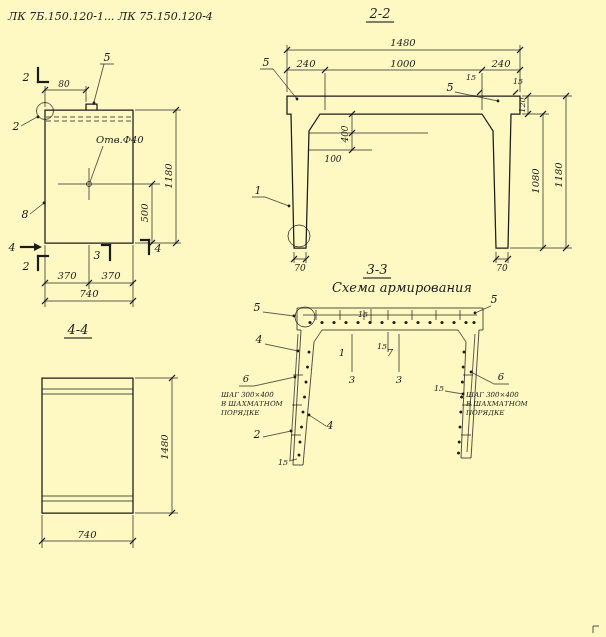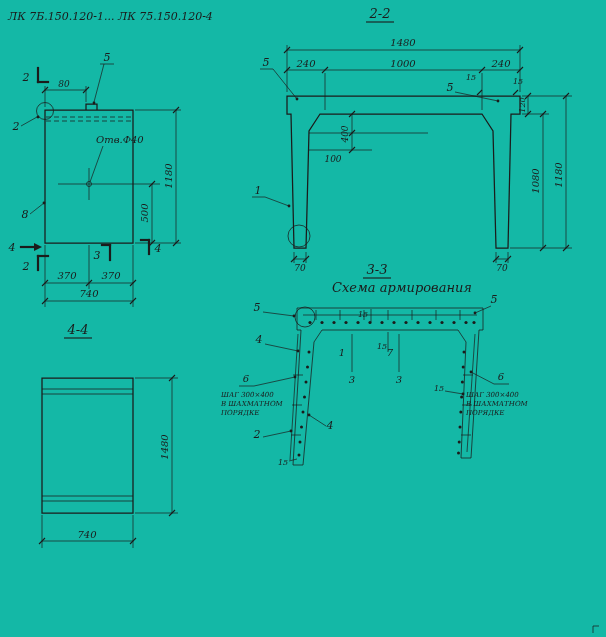--- a/index.html
+++ b/index.html
@@ -1,19 +1,19 @@
 <!DOCTYPE html>
 <html><head>
 <meta charset="utf-8">
 <style>
   html,body{margin:0;padding:0;background:#e9e9e6;}
   .page{
     position:relative;
     width:606px;height:637px;
-    background:#14b8a6;
+    background:#fef9c3;
     overflow:hidden;
     font-family:"DejaVu Serif","Liberation Serif",serif;
   }
   svg{display:block;}
   svg .ink{stroke:#1b1b1b;fill:none;}
   svg .med{stroke-width:1.25;}
   svg .thin{stroke-width:0.75;}
   svg .hair{stroke-width:0.7;}
   svg .thick{stroke-width:2.2;stroke-linecap:square;}
   svg .dash{stroke-dasharray:5 3;}

